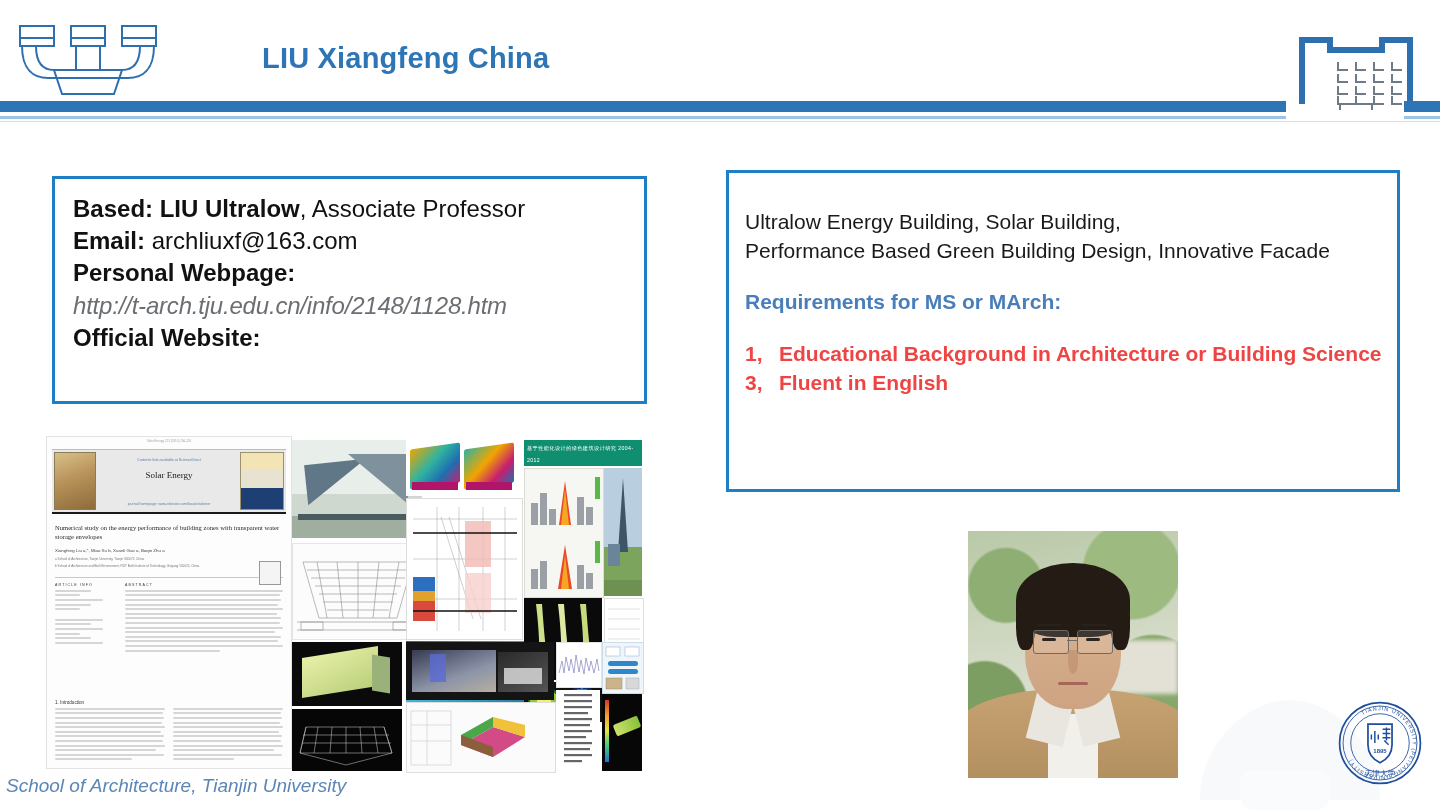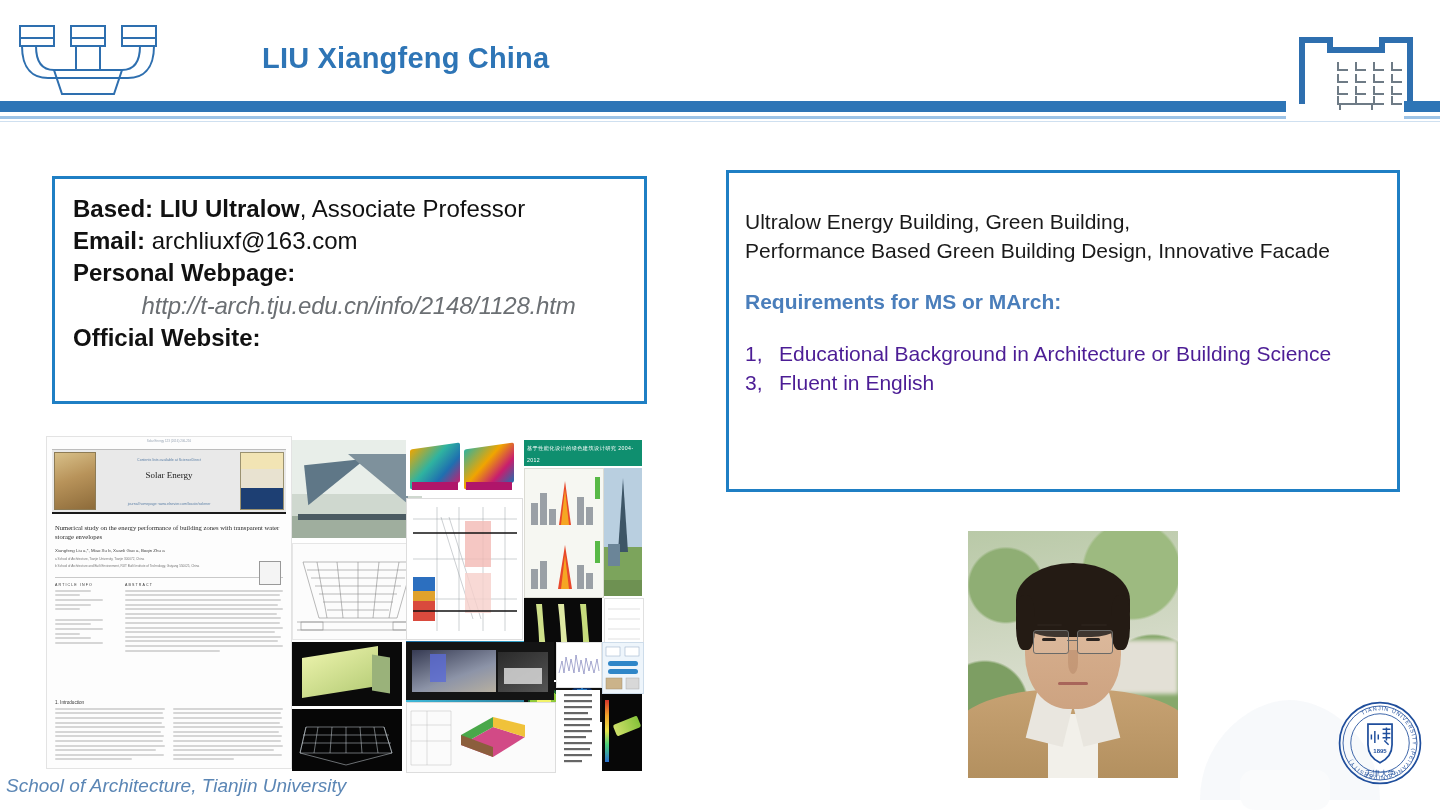--- a/index.html
+++ b/index.html
@@ -31,35 +31,35 @@
   
   #info-box{
     position:absolute;left:52px;top:176px;width:595px;height:228px;
     border:3px solid #1F7FC4;background:#ffffff;box-sizing:border-box;
   }
   #info-box .lines{padding:14px 0 0 18px;}
   .info-line{font-size:24px;line-height:32px;color:#111;white-space:nowrap;}
   .info-line b{font-weight:bold;}
   .info-url{
     font-size:24px;line-height:33px;font-style:italic;color:#6b6f73;
-    white-space:nowrap;letter-spacing:-.2px;text-align:center;
+    white-space:nowrap;letter-spacing:-.2px;
   }
 
   
   #research-box{
     position:absolute;left:726px;top:170px;width:674px;height:322px;
     border:3px solid #1F7FC4;background:#ffffff;box-sizing:border-box;
   }
   #research-box .lines{padding:12px 0 0 16px;}
   .rb-head{
     font-size:21px;font-weight:bold;color:#4A7EBB;line-height:30px;white-space:nowrap;
   }
   .rb-body{font-size:21px;line-height:29px;color:#1a1a1a;white-space:nowrap;}
   .rb-gap{height:22px;}
-  .rb-item{font-size:21px;line-height:29px;color:#4c1d95;white-space:nowrap;}
+  .rb-item{font-size:21px;line-height:29px;color:#ef4444;white-space:nowrap;font-weight:bold;}
   .rb-item .num{display:inline-block;width:34px;}
 
   
   #paper-thumb{
     position:absolute;left:46px;top:436px;width:246px;height:333px;
     background:#fdfdfd;border:1px solid #e3e3e3;box-sizing:border-box;overflow:hidden;
   }
   .pp-topline{height:7px;margin:2px 6px 0 6px;font-size:3px;color:#9aa6b5;text-align:center;}
   .pp-masthead{
     margin:3px 5px 0 5px;height:62px;background:#e9e9e9;position:relative;
@@ -213,21 +213,21 @@
     <div class="info-url">http://t-arch.tju.edu.cn/info/2148/1128.htm</div>
     <div class="info-line">
       <b>Official Website:</b>
     </div>
   </div>
 </div>
 
 <div id="research-box">
   <div class="lines">
     <div class="rb-gap"></div>
-    <div class="rb-body">Ultralow Energy Building, Green Building,</div>
+    <div class="rb-body">Ultralow Energy Building, Solar Building,</div>
     <div class="rb-body">Performance Based Green Building Design, Innovative Facade</div>
     <div class="rb-gap"></div>
     <div class="rb-head">Requirements for MS or MArch:</div>
     <div class="rb-gap"></div>
     <div class="rb-item">
       <span class="num">1,</span><span>Educational Background in Architecture or Building Science</span>
     </div>
     <div class="rb-item">
       <span class="num">3,</span><span>Fluent in English</span>
     </div>

